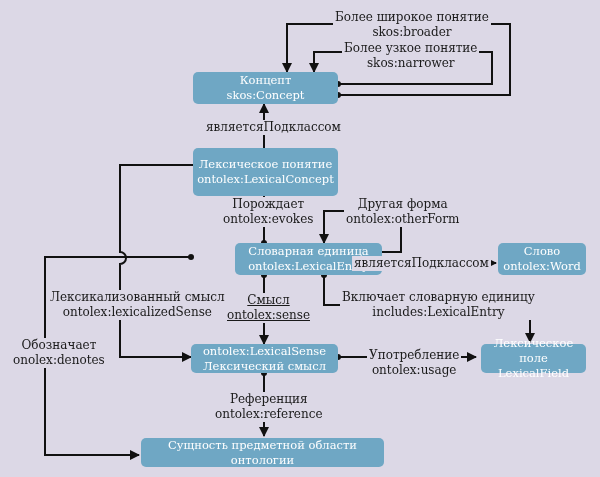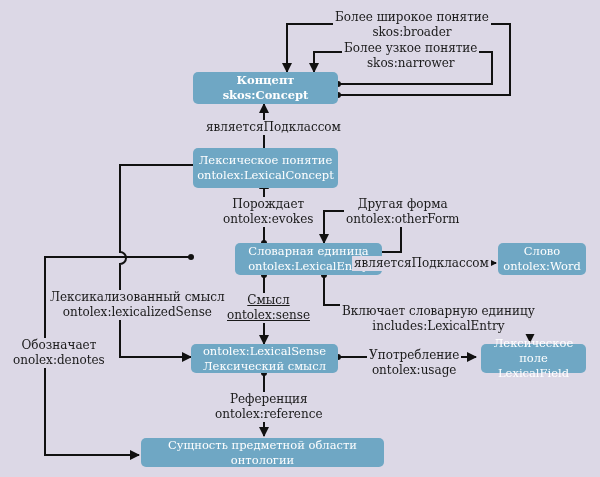--- a/index.html
+++ b/index.html
@@ -55,25 +55,25 @@
       <circle cx="338" cy="252" r="3"></circle>
       <circle cx="338" cy="263" r="3"></circle>
     <circle cx="324" cy="275" r="3"></circle>
       <circle cx="264" cy="275" r="3"></circle>
     <circle cx="191" cy="257" r="3"></circle>
     <circle cx="338" cy="357" r="3"></circle>
       <circle cx="264" cy="373" r="3"></circle>
   </g>
 </svg>
 
-<div class="node" style="left:193px;top:72px;width:145px;height:32px;font-weight:bold;">
+<div class="node" style="left:193px;top:72px;width:145px;height:32px;">
   <span>Концепт</span>
   <span>skos:Concept</span>
 </div>
-<div class="node" style="left:193px;top:148px;width:145px;height:40px;">
+<div class="node" style="left:193px;top:148px;width:145px;height:48px;">
   <span>Лексическое понятие</span>
   <span>ontolex:LexicalConcept</span>
 </div>
 <div class="node" style="left:191px;top:243px;width:147px;height:32px;margin-left:44px;">
   <span>Словарная единица</span>
   <span>ontolex:LexicalEntry</span>
 </div>
 <div class="node" style="left:498px;top:243px;width:88px;height:32px;">
   <span>Слово</span>
   <span>ontolex:Word</span>
@@ -105,21 +105,21 @@
   <span>Порождает</span>
   <span>ontolex:evokes</span>
 </div>
 <div class="lbl" style="left:344px;top:197px;">
   <span>Другая форма</span>
   <span>ontolex:otherForm</span>
 </div>
 <div class="lbl" style="left:352px;top:256px;">
   <span>являетсяПодклассом</span>
 </div>
-<div class="lbl" style="left:340px;top:304px;">
+<div class="lbl" style="left:340px;top:290px;">
   <span>Включает словарную единицу</span>
   <span>includes:LexicalEntry</span>
 </div>
 <div class="lbl" style="left:225px;top:293px;text-decoration:underline;">
   <span>Смысл</span>
   <span>ontolex:sense</span>
 </div>
 <div class="lbl" style="left:48px;top:290px;">
   <span>Лексикализованный смысл</span>
   <span>ontolex:lexicalizedSense</span>

